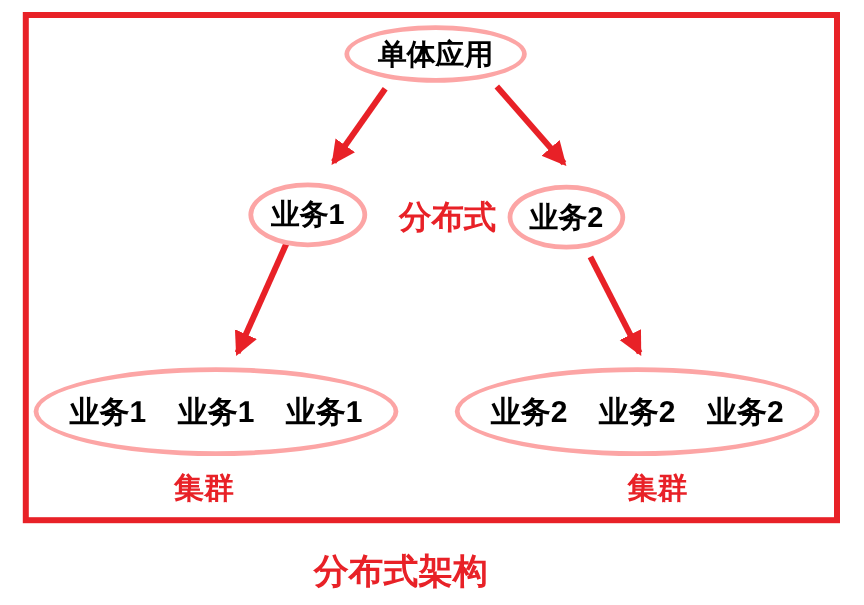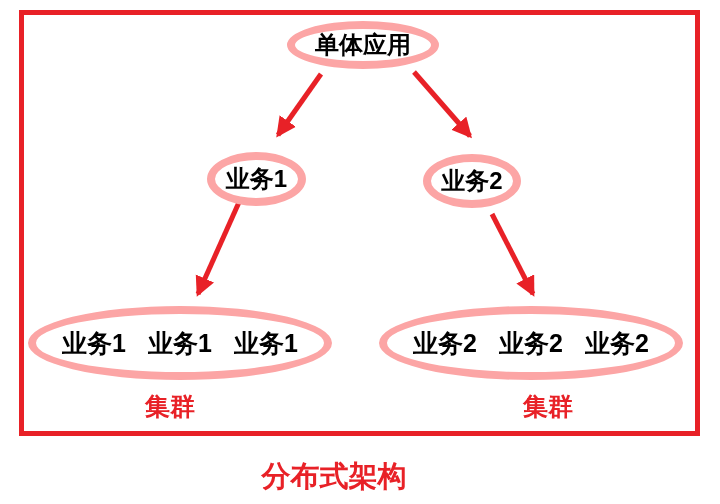--- a/index.html
+++ b/index.html
@@ -19,21 +19,21 @@
     position: absolute;
     left: 19px;
     top: 10px;
     width: 671px;
     height: 416px;
     border: 5px solid #e82127;
     box-sizing: content-box;
   }
   .ellipse {
     position: absolute;
-    border: 8px solid #fca5a5;
+    border: 4px solid #fca5a5;
     border-radius: 50%;
     box-sizing: border-box;
     display: flex;
     align-items: center;
     justify-content: center;
     background: #ffffff;
     color: #000000;
     font-weight: bold;
   }
   .node-root   { left: 287px; top: 21px;  width: 152px; height: 48px; font-size: 24px; }
@@ -109,20 +109,21 @@
     <span>业务1</span>
     <span>业务1</span>
   </div>
 
   <div class="ellipse node-cluster node-cluster2">
     <span>业务2</span>
     <span>业务2</span>
     <span>业务2</span>
   </div>
 
+  <div class="red-label label-distributed">分布式</div>
 
   <div class="red-label label-cluster-1">集群</div>
 
   <div class="red-label label-cluster-2">集群</div>
 
   <div class="caption">分布式架构</div>
 
 </div>
 
 </body></html>

